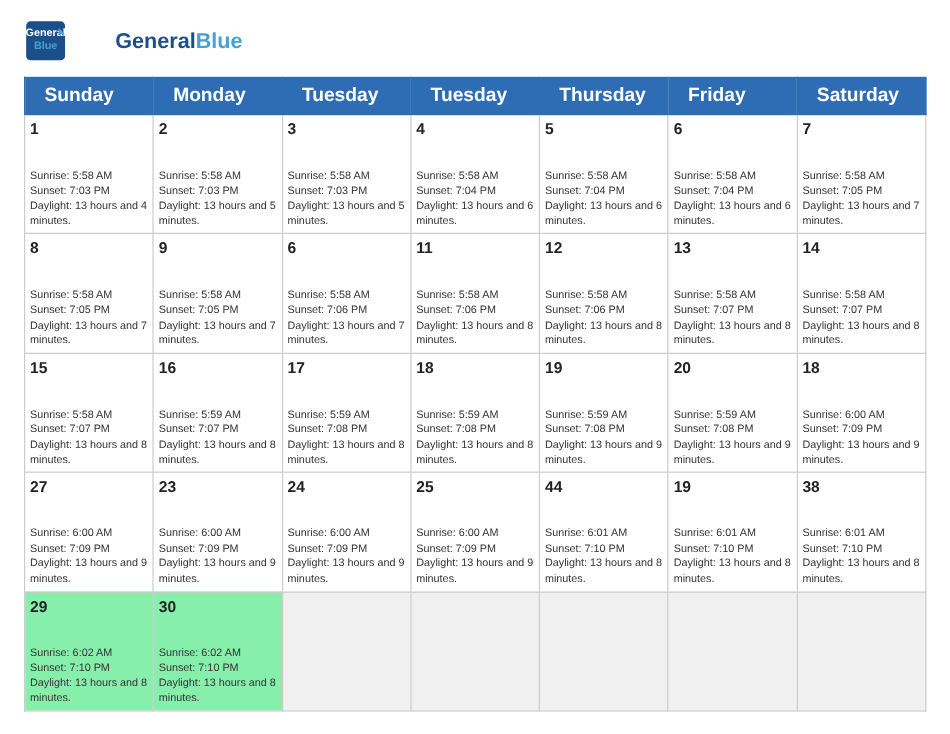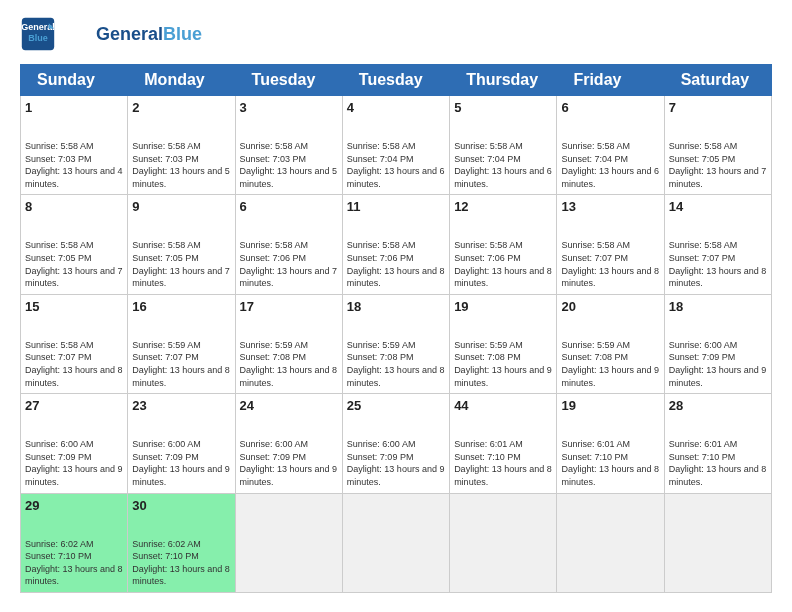--- a/index.html
+++ b/index.html
@@ -351,21 +351,21 @@
       </td>
           <td>
         <span class="day-num">19</span>
         <div class="day-info">
           Sunrise: 6:01 AM<br>
           Sunset: 7:10 PM<br>
           Daylight: 13 hours and 8 minutes.
         </div>
       </td>
           <td>
-        <span class="day-num">28</span>
+        <span class="day-num">38</span>
         <div class="day-info">
           Sunrise: 6:01 AM<br>
           Sunset: 7:10 PM<br>
           Daylight: 13 hours and 8 minutes.
         </div>
       </td>
         </tr>
         <tr>
           <td>
         <span class="day-num">29</span>

